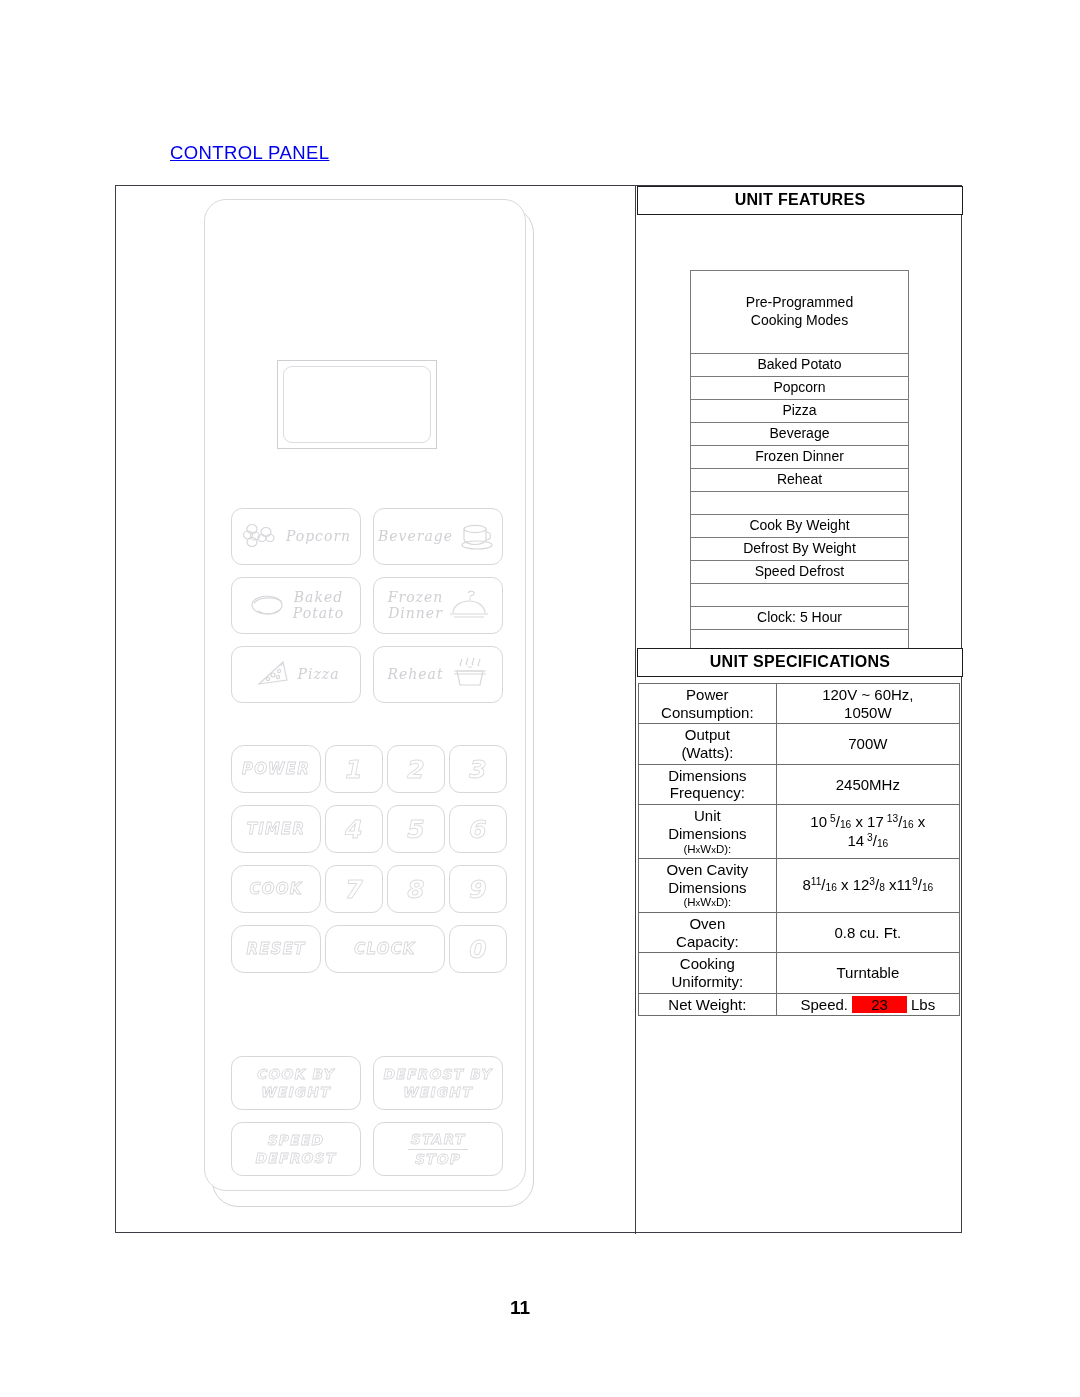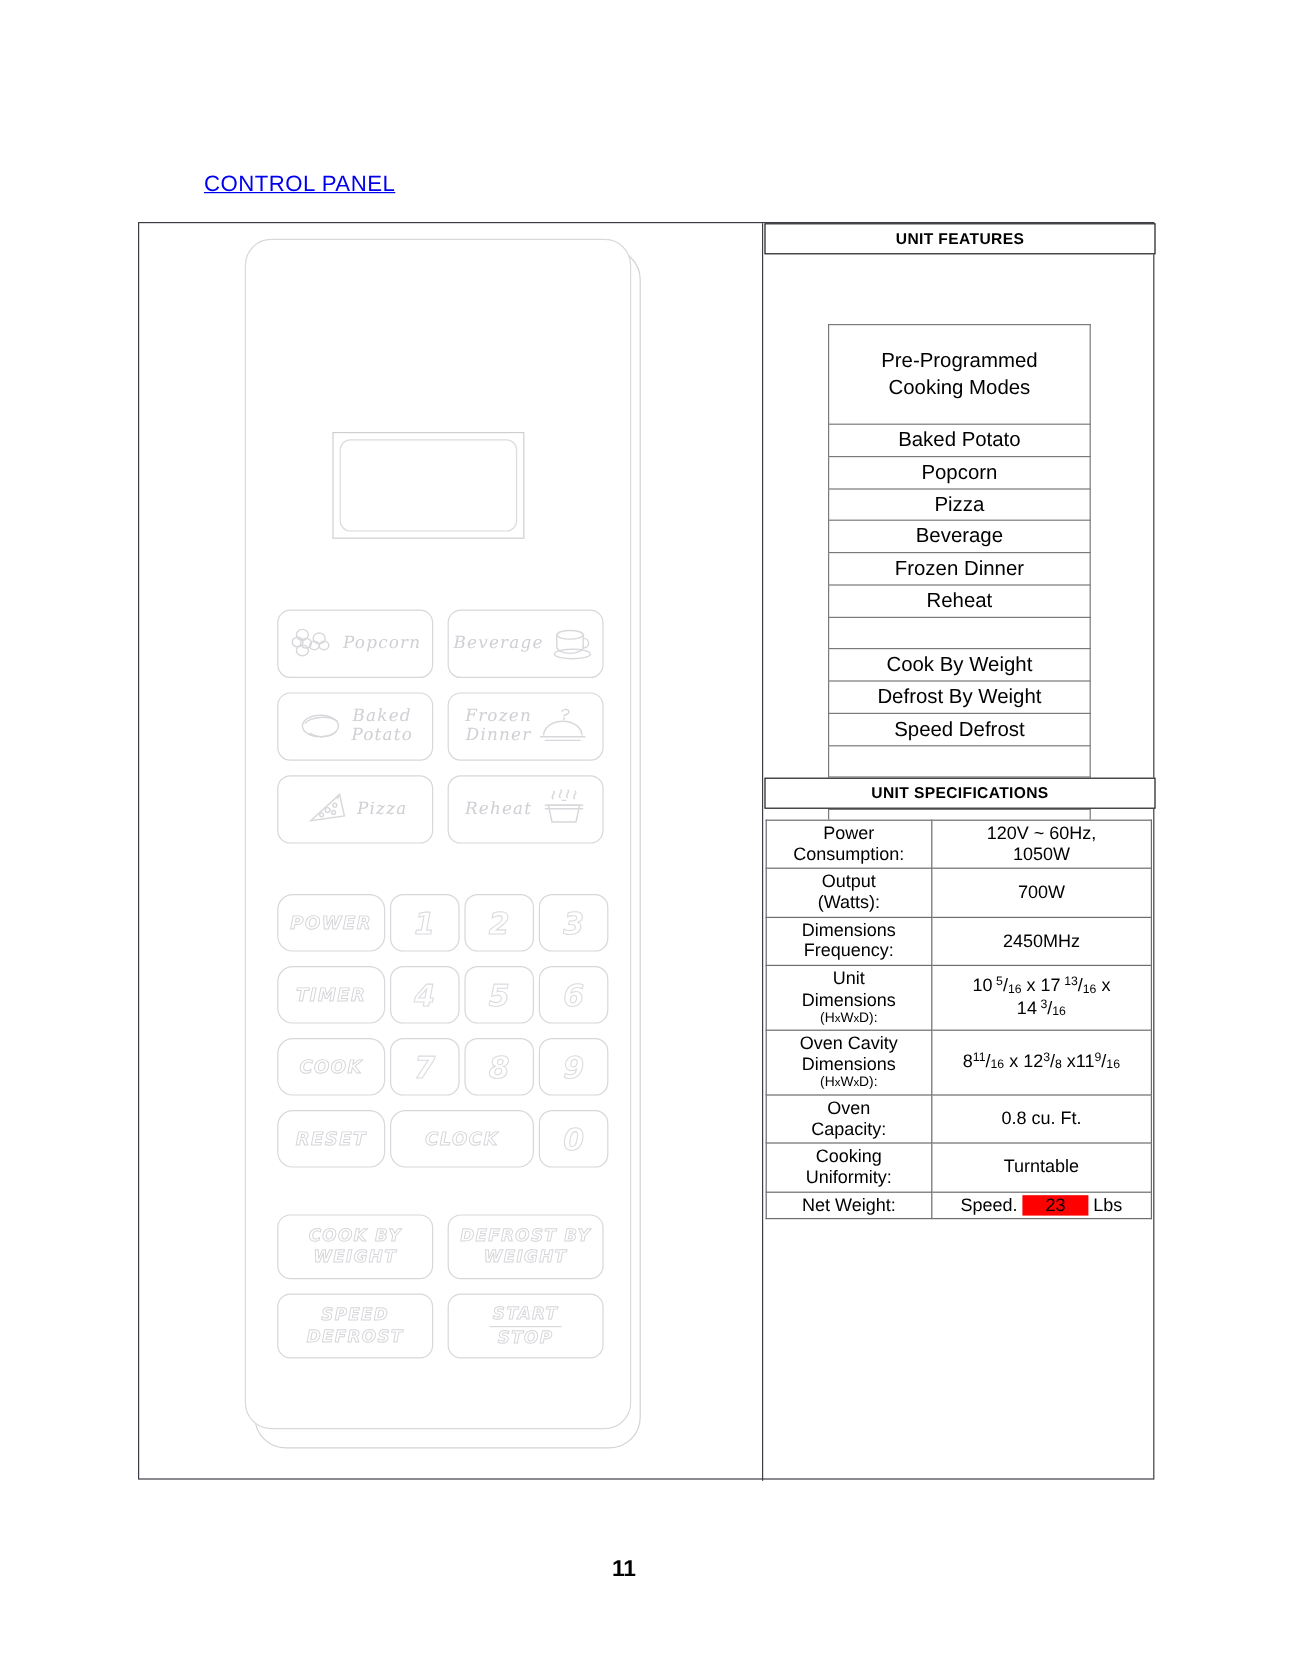--- a/index.html
+++ b/index.html
@@ -113,21 +113,21 @@
   }
   .keypad {
     left: 26px;
     top: 545px;
     width: 272px;
     grid-template-columns: 90px 58px 58px 58px;
     grid-gap: 12px 4px;
   }
   .bigpad {
     left: 26px;
-    top: 812px;
+    top: 856px;
     width: 272px;
     grid-template-columns: 130px 130px;
     grid-gap: 12px 12px;
   }
 
   .mw-btn {
     position: relative;
     border: 1.3px solid #d8d8dc;
     border-radius: 11px;
     box-sizing: border-box;
@@ -217,42 +217,42 @@
     width: 326px;
     height: 1048px;
   }
   .section-title-box {
     position: absolute;
     left: 0px;
     width: 326px;
     border: 1.6px solid #1c1c1c;
     box-sizing: border-box;
     text-align: center;
-    font-size: 13px;
+    font-size: 16px;
     font-weight: bold;
     letter-spacing: 0.3px;
     padding: 4px 0 5px 0;
     background: #fff;
   }
   #features-title { top: 0px; }
   #specs-title    { top: 462px; }
 
   
   .features-table {
     position: absolute;
     left: 53px;
     top: 84px;
     width: 219px;
     border-collapse: collapse;
     background: #fff;
   }
   .features-table td {
     border: 1.1px solid #7a7a7e;
     text-align: center;
-    font-size: 17px;
+    font-size: 14px;
     padding: 2px 2px;
     height: 18px;
     line-height: 1.28;
   }
   .features-table td.head {
     height: 70px;
     vertical-align: middle;
     padding: 6px 2px;
   }
   .features-table td.blank { height: 18px; }

